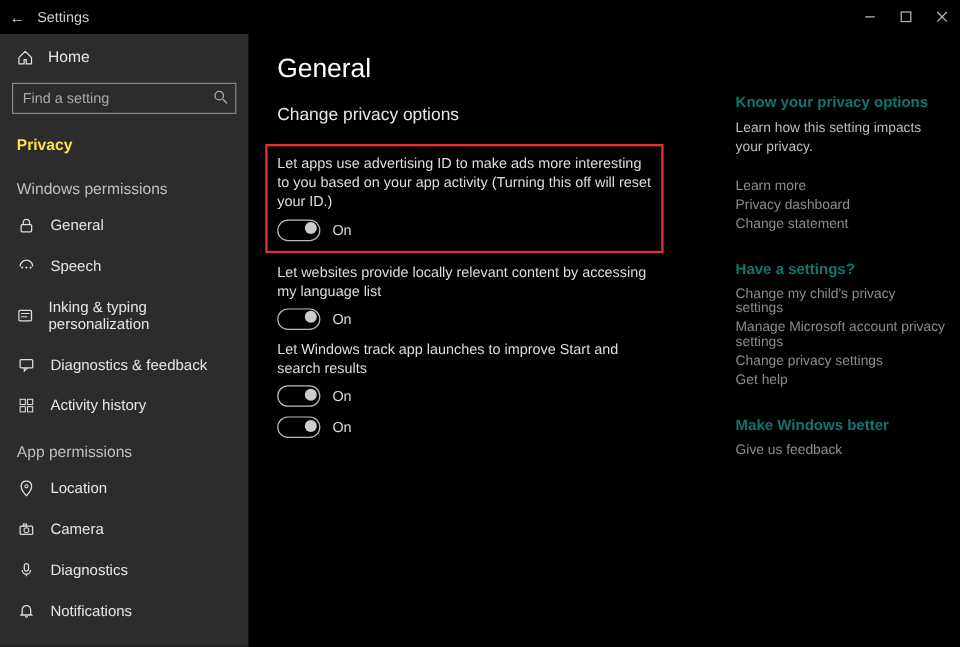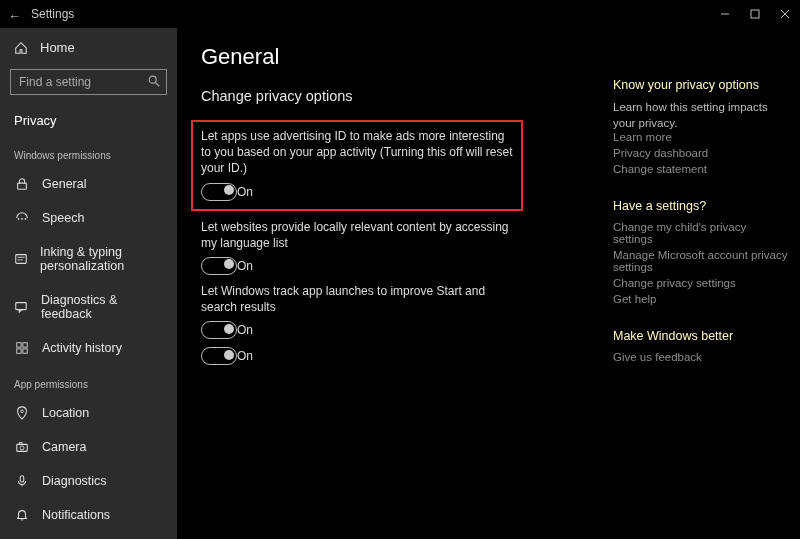--- a/index.html
+++ b/index.html
@@ -3,45 +3,45 @@
 <meta charset="utf-8">
 <style>
   html,body{margin:0;padding:0;width:800px;height:539px;background:#000;font-family:"Segoe UI",Arial,sans-serif;color:#fff;overflow:hidden;font-size:12px}
   .window{display:flex;flex-direction:column;width:800px;height:539px}
   .titlebar{height:28px;background:#000;display:flex;align-items:center;position:relative}
   .titlebar .tb-left{display:flex;align-items:center;padding-left:8px;gap:10px}
   .titlebar .tb-title{font-size:12px;color:#ccc}
   .titlebar .tb-right{position:absolute;right:0;top:0;display:flex}
   .win-btn{width:30px;height:28px;display:flex;align-items:center;justify-content:center;color:#bbb}
   .body{display:flex;flex:1;min-height:0}
-  .sidebar{width:177px;background:#3a3a3a;background:rgba(80,80,80,0.55);display:flex;flex-direction:column;padding-top:4px;color:#e6e6e6}
+  .sidebar{width:207px;background:#3a3a3a;background:rgba(80,80,80,0.55);display:flex;flex-direction:column;padding-top:4px;color:#e6e6e6}
   .home-row{display:flex;align-items:center;gap:12px;padding:8px 14px;font-size:13px}
   .search-wrap{margin:6px 10px 10px 10px;position:relative}
   .search{width:100%;box-sizing:border-box;background:transparent;border:1px solid #888;color:#0ea5e9;padding:5px 26px 5px 8px;font-size:12px}
   .search::placeholder{color:#aaa}
   .search-icon{position:absolute;right:6px;top:5px;color:#aaa}
-  .active-label{padding:8px 14px;font-size:13px;font-weight:400;color:#ffffff}
-  .group-label{padding:14px 14px 6px 14px;font-size:10px;color:#bfbfbf}
+  .active-label{padding:8px 14px;font-size:13px;font-weight:700;color:#fde047}
+  .group-label{padding:14px 14px 6px 14px;font-size:13px;color:#bfbfbf}
   .nav-item{display:flex;align-items:center;gap:12px;padding:10px 14px;font-size:12.5px;color:#e6e6e6}
   .nav-item .ico{width:16px;display:flex;justify-content:center}
   .content{flex:1;display:flex;min-width:0}
   .main{flex:1;padding:14px 18px 0 24px;min-width:0}
   .page-title{font-size:22px;font-weight:400;margin:2px 0 18px 0;color:#fff}
   .section-header{font-size:14.5px;color:#e8e8e8;margin-bottom:16px}
   .opt{margin-bottom:8px;max-width:310px}
   .opt.highlight{border:2px solid #e03030;padding:6px 8px 8px 8px;margin-left:-10px;max-width:312px}
   .opt-label{font-size:12px;color:#ddd;line-height:1.35;margin-bottom:6px}
-  .toggle-row{display:flex;align-items:center;}
+  .toggle-row{display:flex;align-items:center;gap:10px}
   .toggle{width:34px;height:16px;border:1.5px solid #bbb;border-radius:10px;position:relative;background:transparent}
   .toggle .knob{position:absolute;width:10px;height:10px;background:#ccc;border-radius:50%;top:1.5px;left:2px}
   .toggle.on .knob{right:2px;left:auto}
   .toggle-text{font-size:12px;color:#ddd}
   .rail{width:175px;padding:50px 12px 0 0;font-size:12px;color:#ddd}
-  .rail h4{font-weight:400;font-size:12.5px;margin:0 0 8px 0;color:#fef9c3}
-  .rail .desc{color:#bdbdbd;font-size:11.5px;line-height:1.35;margin-bottom:0}
+  .rail h4{font-weight:700;font-size:12.5px;margin:0 0 8px 0;color:#0f766e}
+  .rail .desc{color:#bdbdbd;font-size:11.5px;line-height:1.35;margin-bottom:18px}
   .rail .link{color:#8c8c8c;font-size:11.5px;margin-bottom:4px}
   .rail .block{margin-bottom:24px}
   svg{display:block}
 </style>
 </head>
 <body>
 
 <div class="window">
 
   <div class="titlebar">

